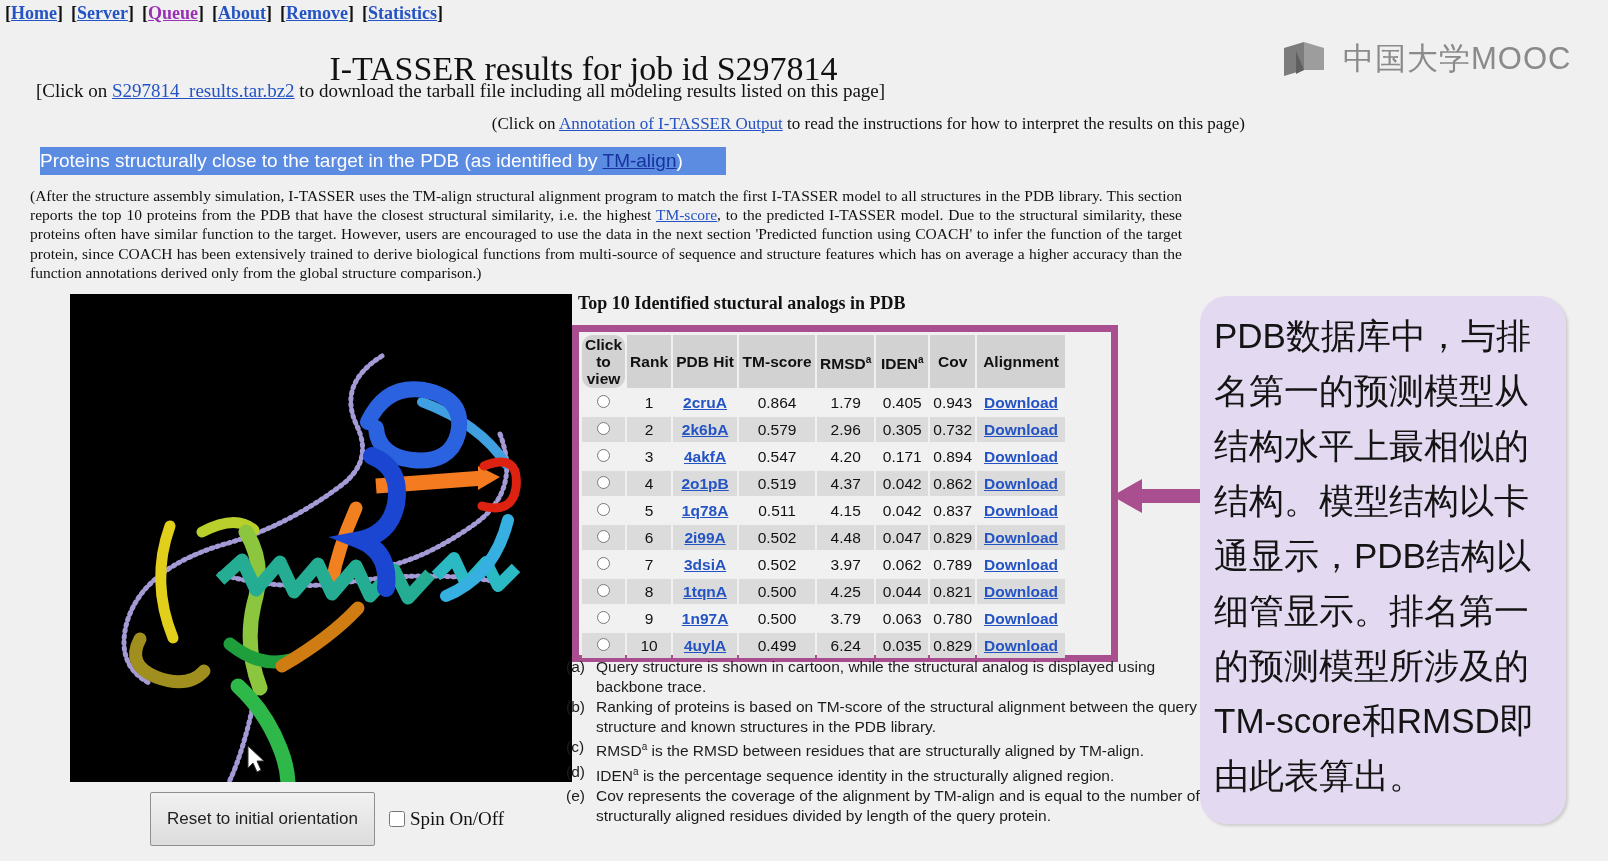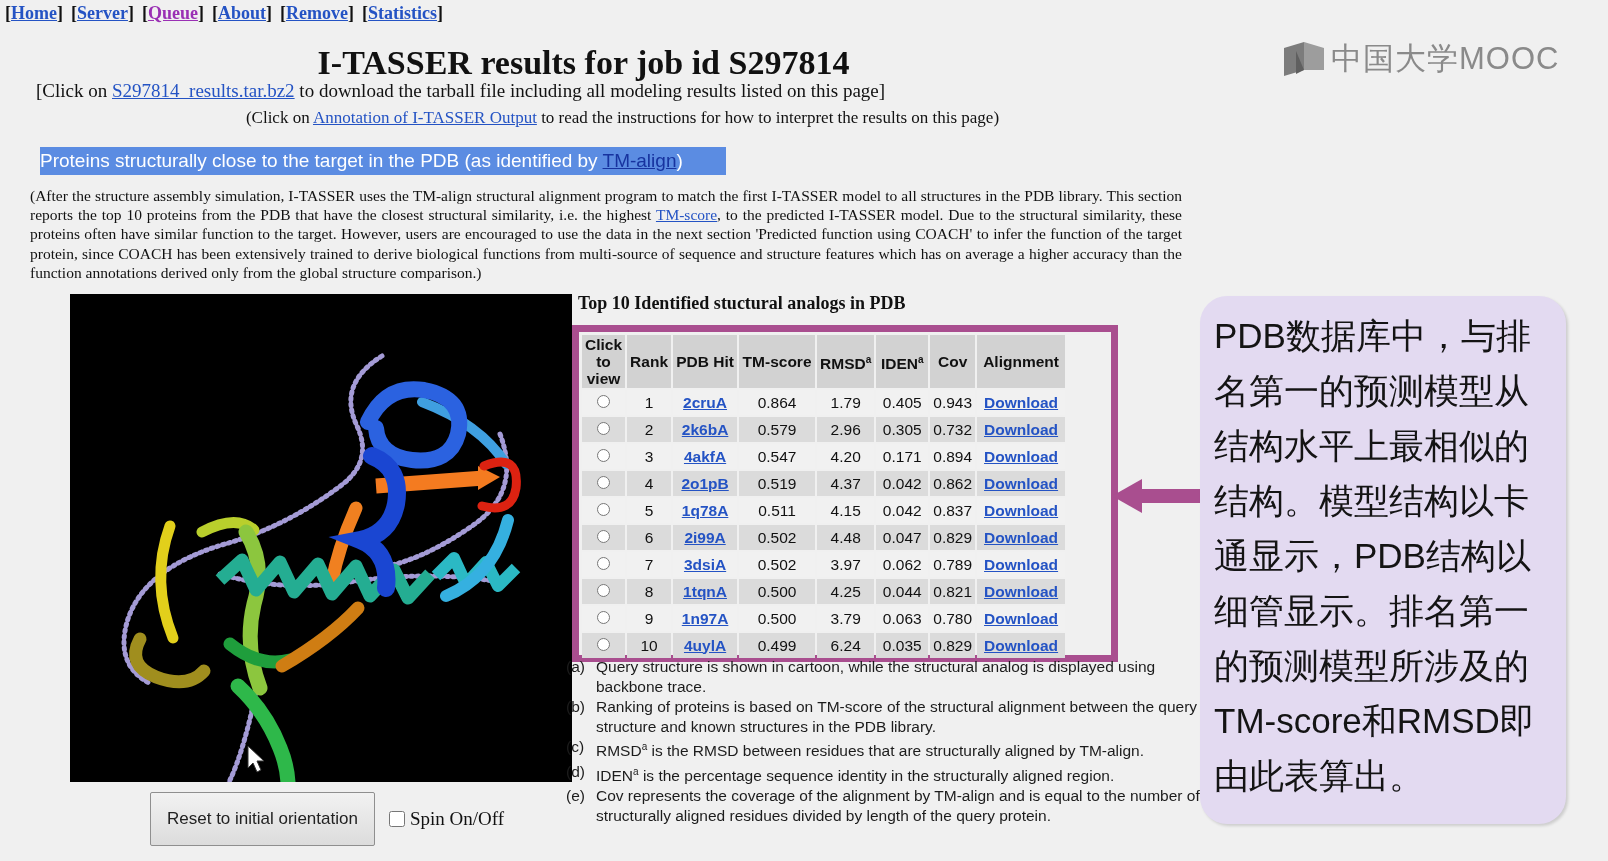--- a/index.html
+++ b/index.html
@@ -16,27 +16,27 @@
 
   a{cursor:pointer;}
   .lnk{color:var(--link);text-decoration:underline;}
   .lnk.visited{color:var(--visited-link);}
 
   
   .top-nav{position:absolute;top:3px;left:5px;font-size:18px;font-weight:bold;}
   .top-nav .nav-item{margin-right:8px;}
 
   
-  .mooc-logo{position:absolute;top:38px;left:1283px;display:flex;align-items:center;gap:6px;}
+  .mooc-logo{position:absolute;top:38px;left:1283px;display:flex;align-items:center;gap:18px;}
   .mooc-logo .logo-text{font-family:"Liberation Sans",sans-serif;font-size:31px;color:var(--logo-gray);letter-spacing:1px;}
 
   
-  .page-title{position:absolute;top:44px;left:0;width:1140px;text-align:center;font-size:34px;font-weight:bold;padding-left:27px;}
+  .page-title{position:absolute;top:50px;left:0;width:1140px;text-align:center;font-size:34px;font-weight:normal;padding-left:27px;}
   .download-line{position:absolute;top:80px;left:36px;font-size:19px;font-weight:normal;}
-  .annotation-line{position:absolute;top:108px;left:0;width:1245px;text-align:center;font-size:17px;}
+  .annotation-line{position:absolute;top:114px;left:0;width:1245px;text-align:right;font-size:17px;}
 
   .section-header{position:absolute;top:147px;left:40px;width:686px;height:28px;line-height:28px;
     background:var(--section-header-bg);color:#fff;font-family:"Liberation Sans",sans-serif;
     font-size:19px;padding-left:0;}
   .section-header .lnk{color:#17339f;}
 
   .intro-paragraph{position:absolute;top:186px;left:30px;width:1152px;font-size:15.5px;line-height:19.2px;text-align:justify;}
 
   
   .protein-viewer{position:absolute;top:294px;left:70px;width:502px;height:488px;background:#000;cursor:default;}
@@ -152,21 +152,21 @@
   <input type="checkbox" class="spin-checkbox" style="">
   <span class="spin-label">Spin On/Off</span>
 </div>
 
 <div class="table-title">Top 10 Identified stuctural analogs in PDB</div>
 
 <div class="highlight-box">
   <table class="analog-table">
     <thead>
         <tr>
-          <th style="width: 36px;">Click to view</th>
+          <th style="width: 36px; border-radius: 11px;">Click to view</th>
           <th style="width: 44px;">Rank</th>
           <th style="width: 64px;">PDB Hit</th>
           <th style="width: 76px;">TM-score</th>
           <th style="width: 56px;">RMSD<sup>a</sup></th>
           <th style="width: 52px;">IDEN<sup>a</sup></th>
           <th style="width: 44px;">Cov</th>
           <th style="width: 88px;">Alignment</th>
         </tr>
       </thead>
     <tbody>

